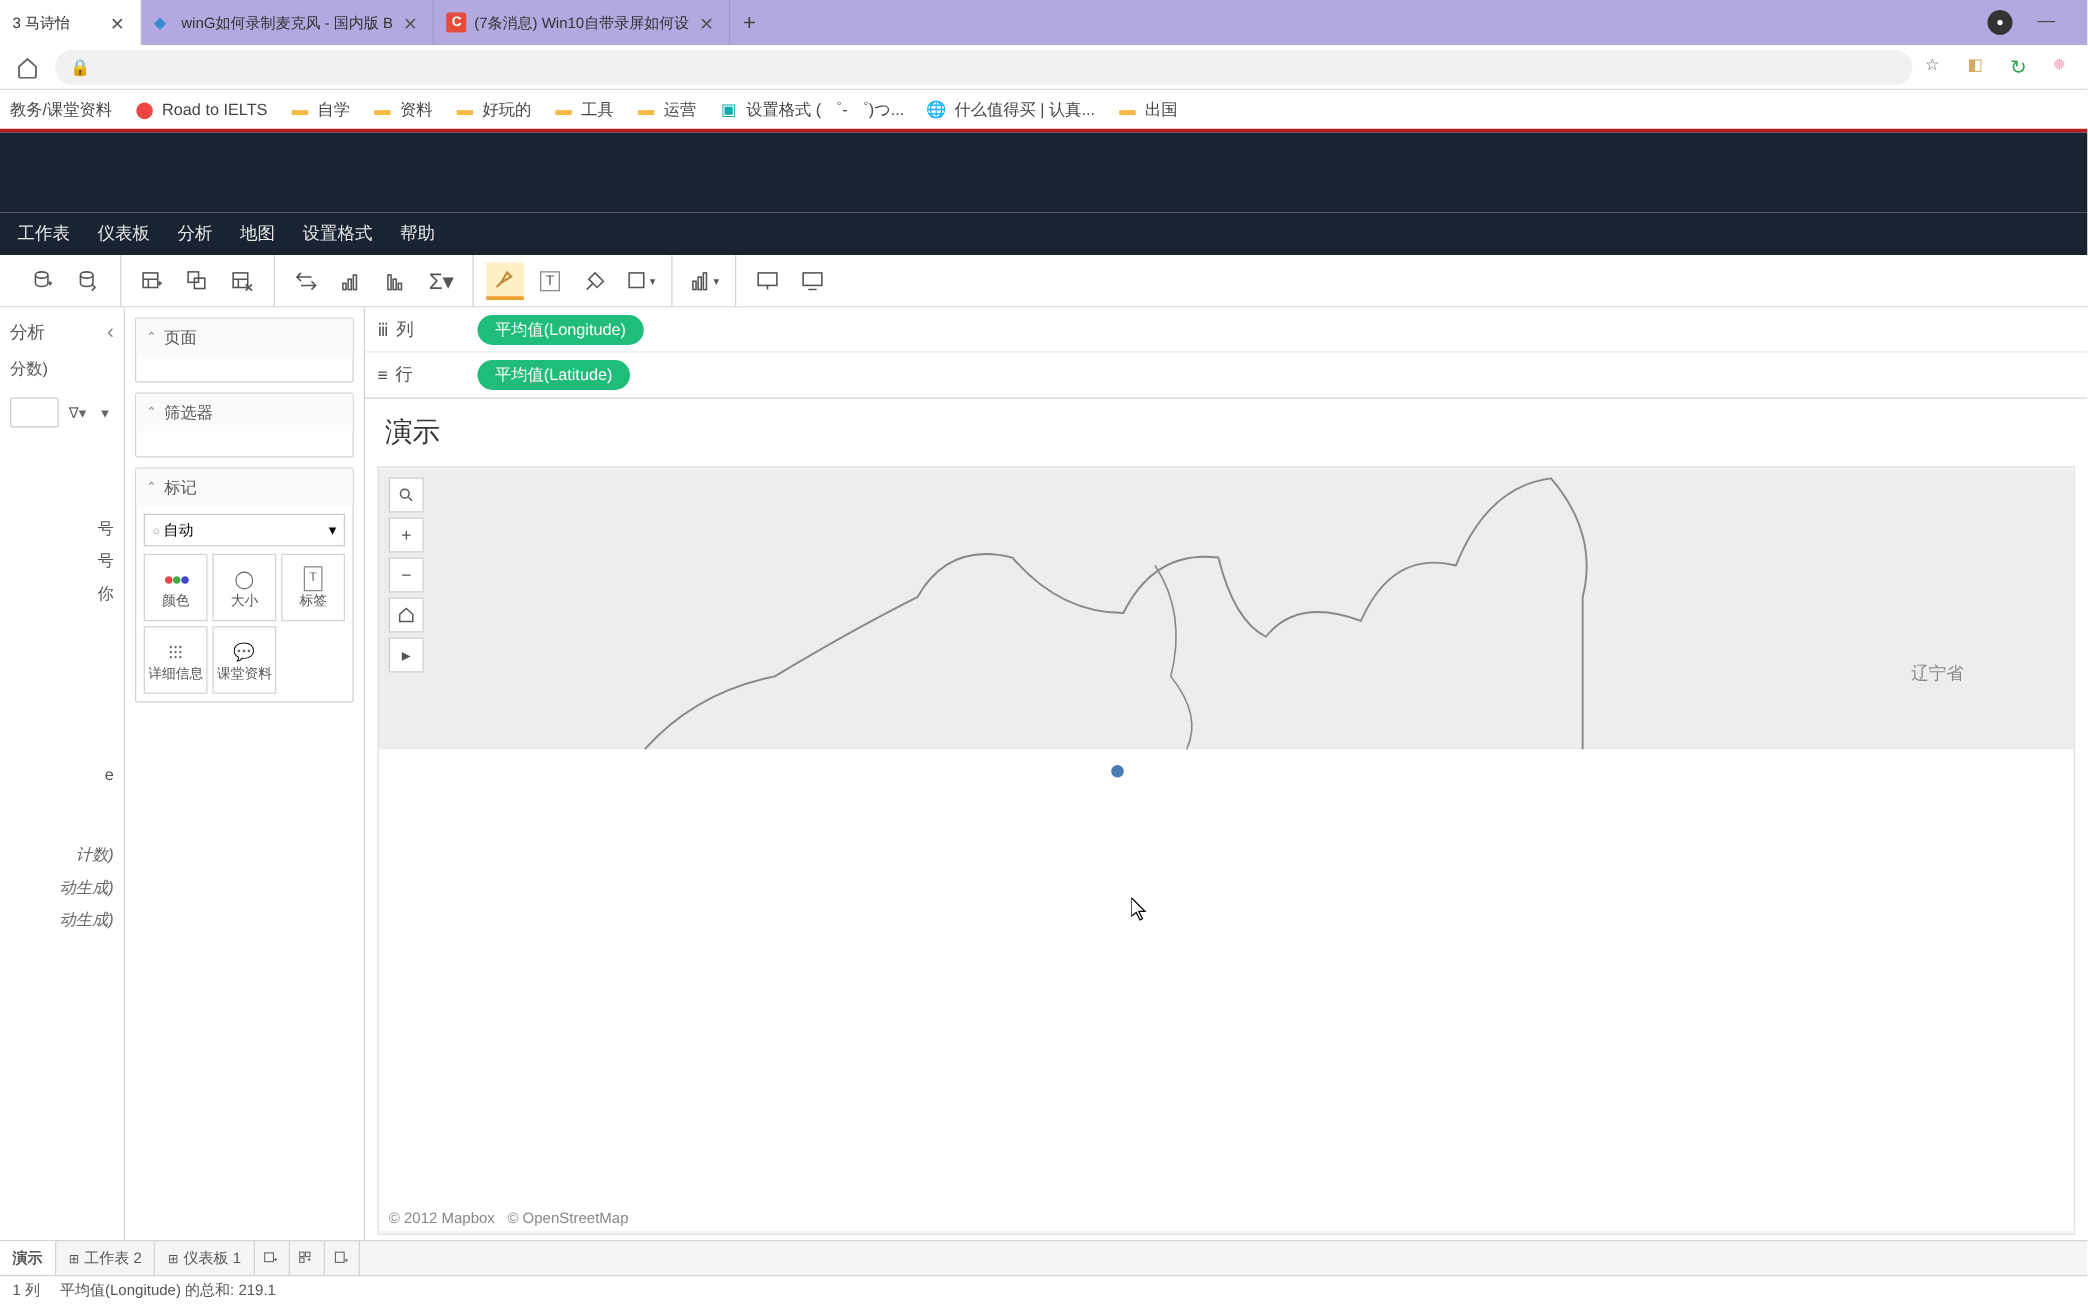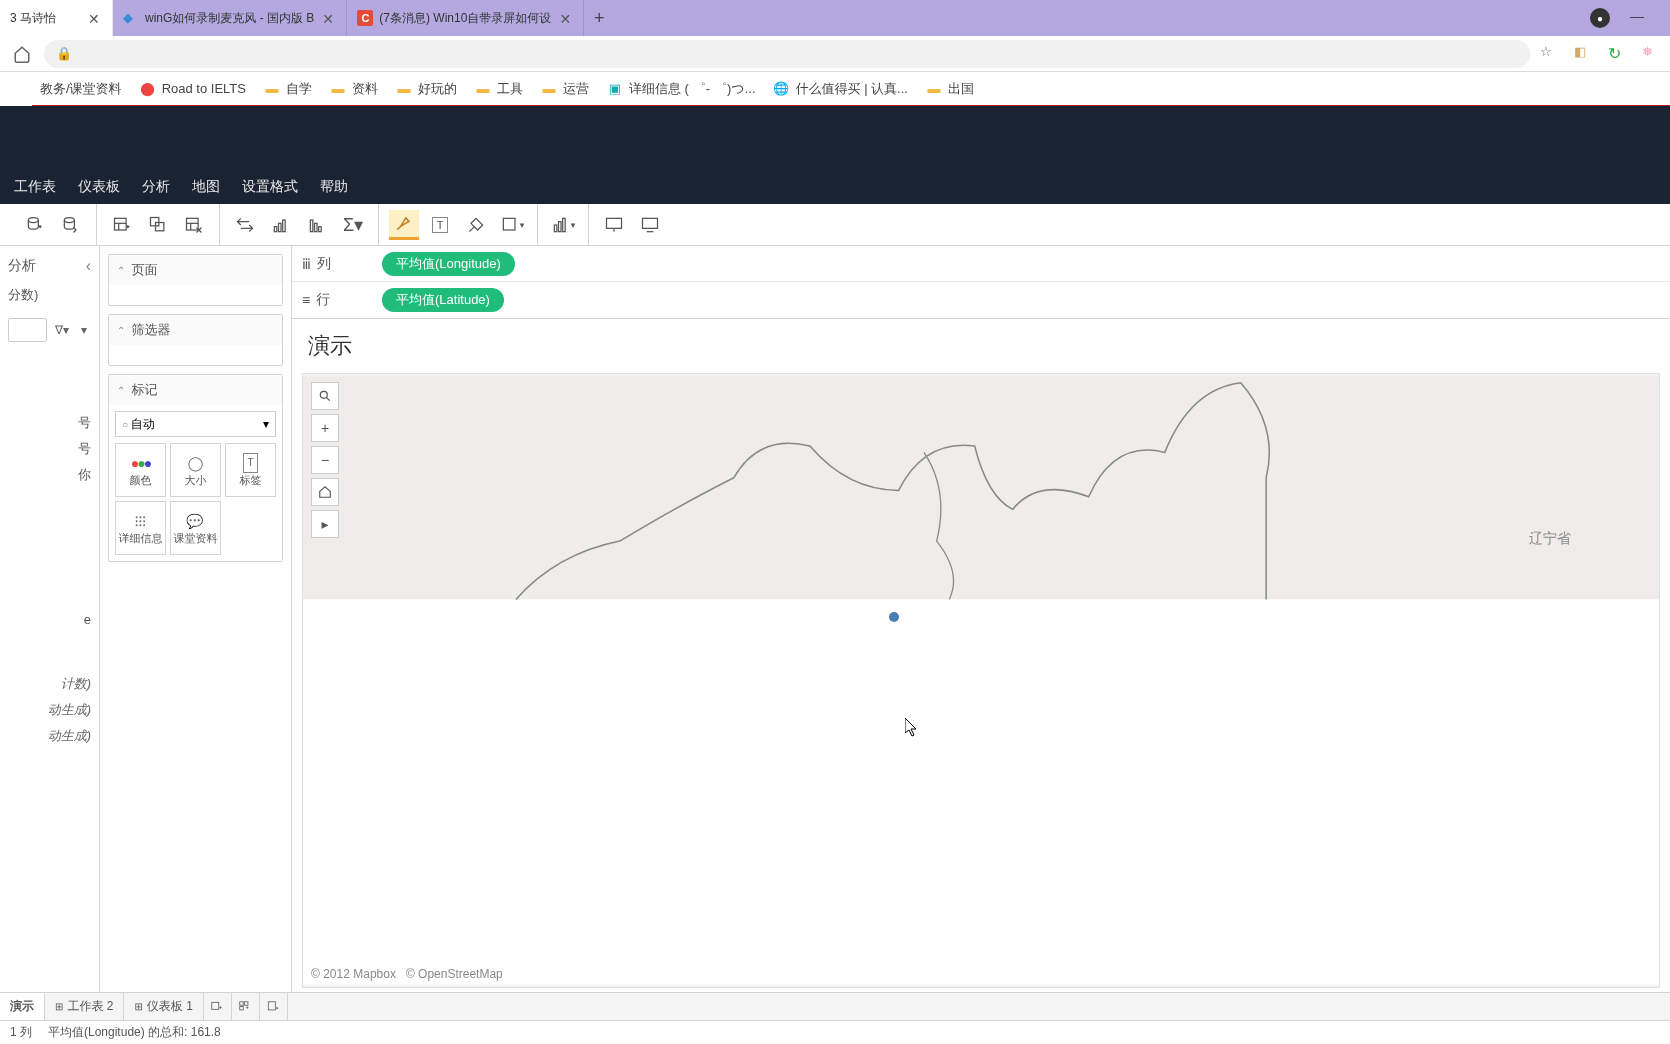--- a/index.html
+++ b/index.html
@@ -16,21 +16,21 @@
     .browser-right { margin-left: auto; display: flex; align-items: center; gap: 20px; padding-right: 20px; }
     .win-btn { width: 20px; height: 20px; color: #444; font-size: 14px; }
     
     .address-bar { height: 36px; background: #fff; display: flex; align-items: center; padding: 0 8px; border-bottom: 1px solid #ddd; }
     .home-icon { width: 28px; height: 28px; display: flex; align-items: center; justify-content: center; margin-right: 8px; }
     .url-box { flex: 1; height: 28px; background: #f1f1f1; border-radius: 14px; display: flex; align-items: center; padding: 0 12px; margin-right: 10px; }
     .url-text { font-size: 14px; color: #333; }
     .addr-icons { display: flex; gap: 14px; align-items: center; }
     .addr-icon { width: 20px; height: 20px; color: #666; }
     
-    .bookmarks { height: 34px; background: #fff; display: flex; align-items: center; padding: 0 8px; gap: 18px; border-bottom: 1px solid #b91c1c; margin-left: 32px; }
+    .bookmarks { height: 34px; background: #fff; display: flex; align-items: center; padding: 0 8px; gap: 18px; border-bottom: 3px solid #b91c1c; }
     .bm-item { display: flex; align-items: center; gap: 6px; font-size: 13px; color: #444; cursor: pointer; }
     .bm-folder { color: #f4b942; }
     .bm-icon { width: 16px; height: 16px; display: inline-flex; align-items: center; justify-content: center; }
     
     
     .app-header { height: 64px; background: #1a2332; }
     .menu-bar { height: 34px; background: #1a2332; display: flex; align-items: center; padding: 0 14px; gap: 22px; }
     .menu-item { color: #e8e8e8; font-size: 14px; cursor: pointer; }
     
     
@@ -163,21 +163,21 @@
   <div class="bm-item">
       <span class="bm-icon bm-folder">▬</span>
       <span>工具</span>
     </div>
   <div class="bm-item">
       <span class="bm-icon bm-folder">▬</span>
       <span>运营</span>
     </div>
   <div class="bm-item">
       <span class="bm-icon" style="color:#1aa">▣</span>
-      <span>详细信息 (   ゜- ゜)つ...</span>
+      <span>设置格式 (   ゜- ゜)つ...</span>
     </div>
   <div class="bm-item">
       <span class="bm-icon" style="color:#666">🌐</span>
       <span>什么值得买 | 认真...</span>
     </div>
   <div class="bm-item">
       <span class="bm-icon bm-folder">▬</span>
       <span>出国</span>
     </div>
 </div>
@@ -474,14 +474,14 @@
   <div class="sheet-action">
       <svg viewBox="0 0 24 24" width="14" height="14" fill="none" stroke="currentColor" stroke-width="1.5">
         <rect x="4" y="3" width="12" height="14"></rect>
         <path d="M17 14h4M19 12v4"></path>
       </svg>
     </div>
 </div>
 
 <div class="status-bar">
   <span>1 列</span>
-  <span>平均值(Longitude) 的总和: 161.8</span>
+  <span>平均值(Longitude) 的总和: 219.1</span>
 </div>
 
 </body></html>

